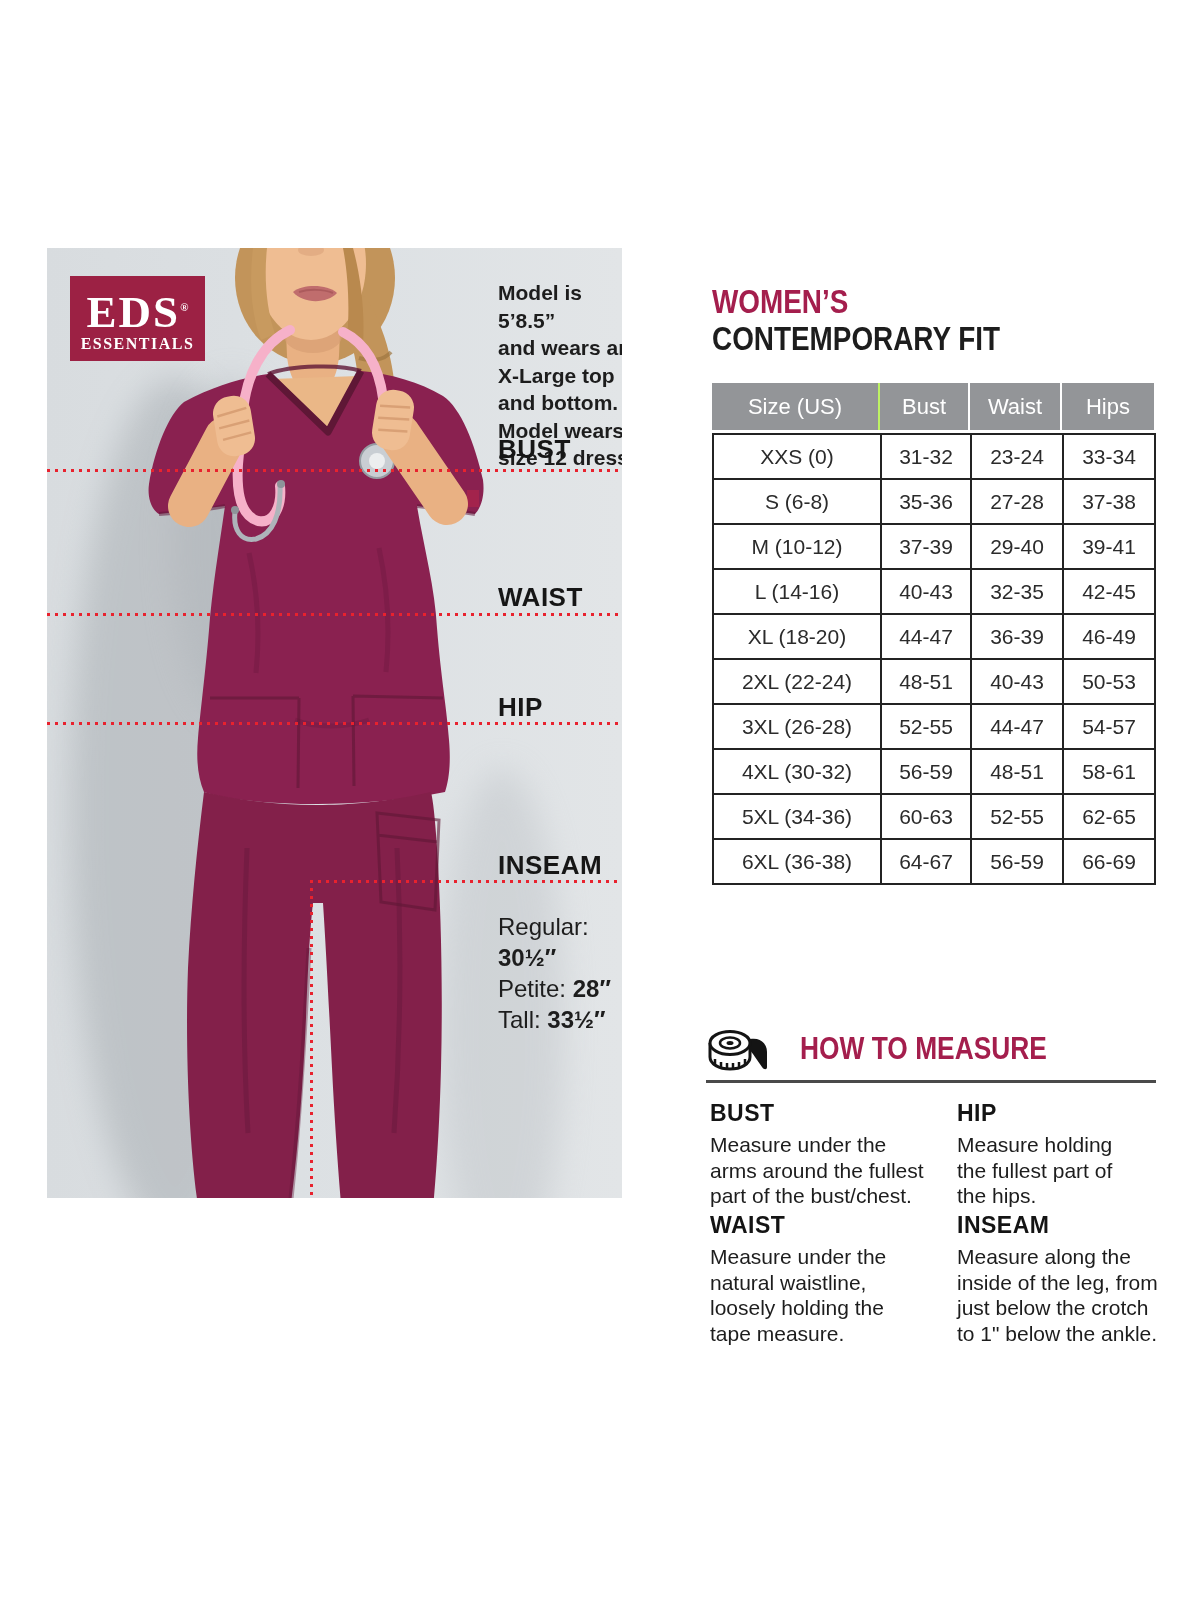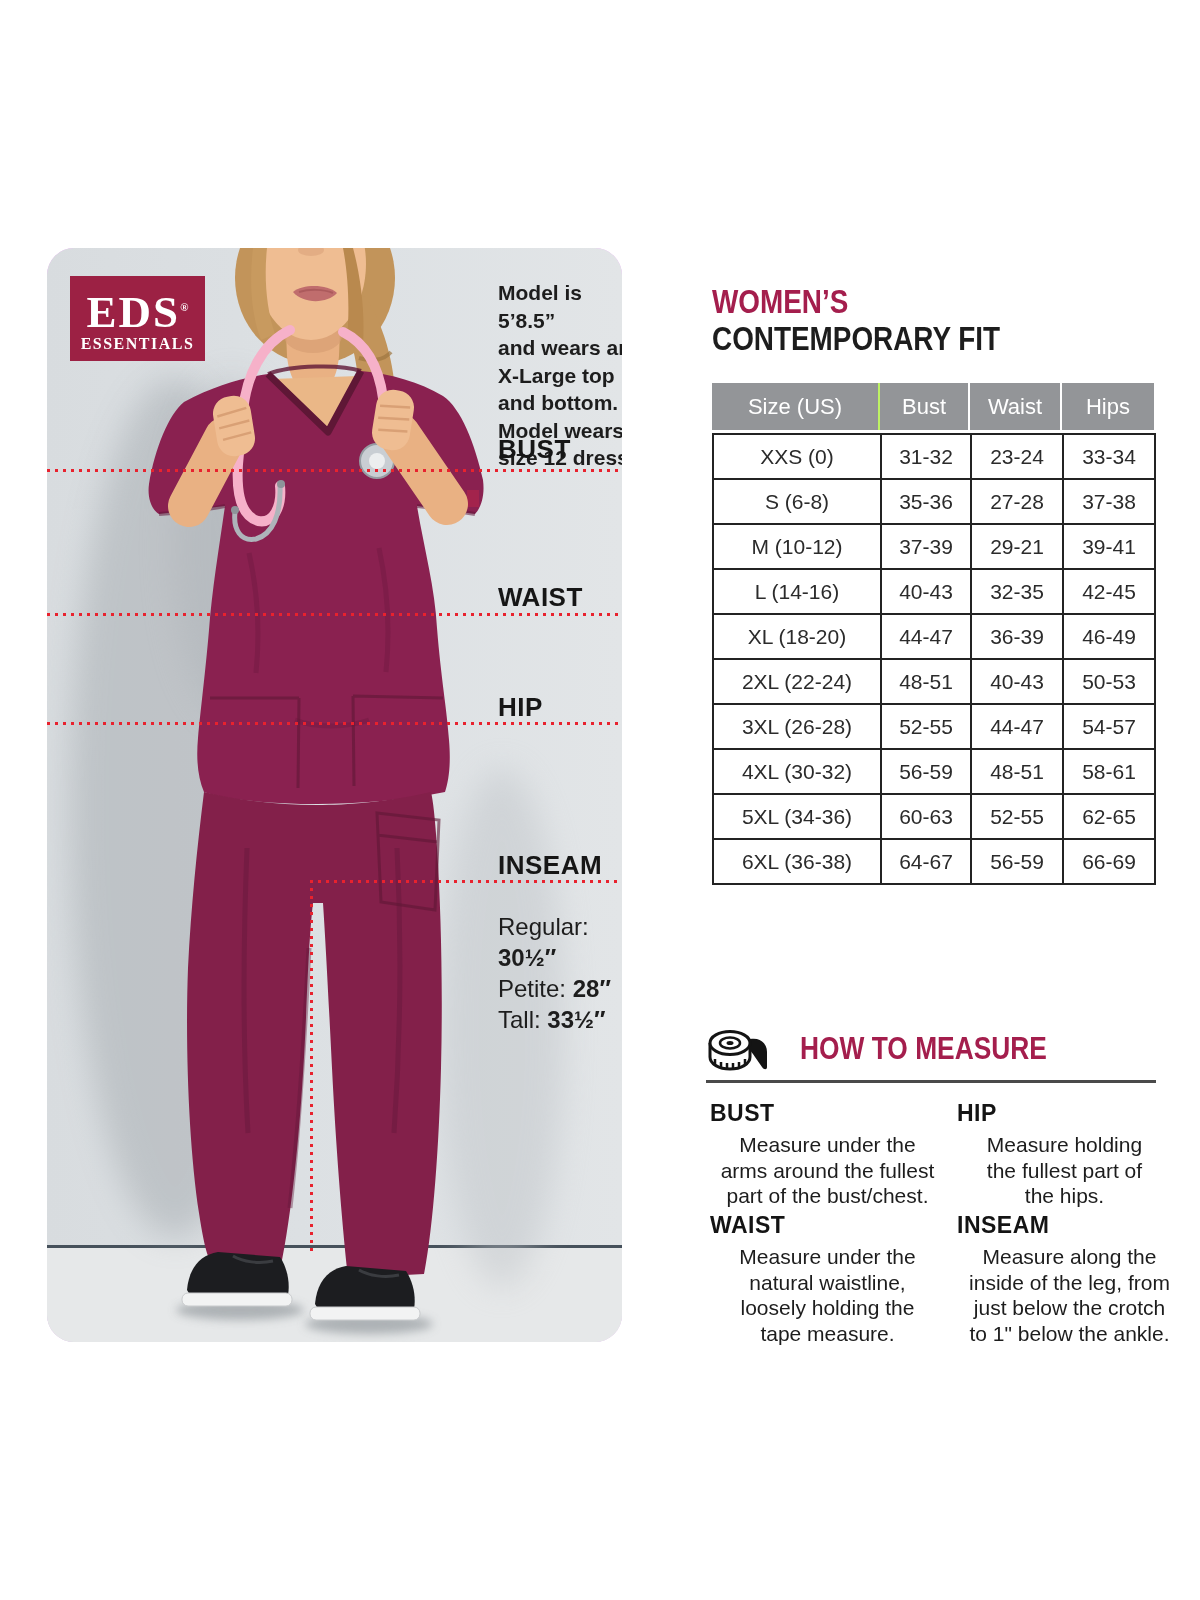--- a/index.html
+++ b/index.html
@@ -4,22 +4,22 @@
 <style>
   * { margin:0; padding:0; box-sizing:border-box; }
   html,body { background:#ffffff; }
   #page {
     position:relative; width:1200px; height:1600px; background:#fff;
     font-family:"Liberation Sans", sans-serif; overflow:hidden;
     color:#1d1d1d;
   }
   
   .photo {
-    position:absolute; left:47px; top:248px; width:575px; height:1094px;
-    background:#f0abfc; overflow:hidden;border-radius:27px;
+    position:absolute; left:47px; top:248px; width:575px; height:950px;
+    background:#f0abfc; overflow:hidden;
   }
   .photo svg { position:absolute; left:0; top:0; }
   .brand-logo {
     position:absolute; left:23px; top:28px; width:135px; height:85px;
     background:var(--brand,#9c2144); display:flex; flex-direction:column;
     align-items:center; justify-content:center; gap:1px;
   }
   .brand-logo .eds {
     font-family:"Liberation Serif", serif; font-weight:bold; color:#fff;
     font-size:45px; line-height:44px; letter-spacing:2px;
@@ -72,21 +72,21 @@
   }
   
   .htm-head { position:absolute; left:706px; top:1026px; display:flex; align-items:center; gap:32px; }
   .htm-title {
     color:var(--accent,#a41e4d); font-weight:bold; font-size:31px;
     transform:scaleX(0.85); transform-origin:left center; white-space:nowrap;
   }
   .htm-rule { position:absolute; left:706px; top:1080px; width:450px; height:3px; background:#4a4a4a; }
   .measure-block { position:absolute; width:235px; }
   .measure-block h4 { font-size:23px; font-weight:bold; letter-spacing:0.5px; margin-bottom:5px; color:#141414; }
-  .measure-block p { font-size:21px; line-height:25.5px; white-space:pre-line; color:#1d1d1d;text-align:center; }
+  .measure-block p { font-size:21px; line-height:25.5px; white-space:pre-line; color:#1d1d1d; }
   .mb-bust  { left:710px; top:1100px; }
   .mb-hip   { left:957px; top:1100px; width:215px; }
   .mb-waist { left:710px; top:1212px; }
   .mb-inseam{ left:957px; top:1212px; width:225px; }
 </style>
 </head>
 <body>
 
 <div id="page">
 
@@ -248,21 +248,21 @@
           </tr>
           <tr>
             <td>S (6-8)</td>
             <td>35-36</td>
             <td>27-28</td>
             <td>37-38</td>
           </tr>
           <tr>
             <td>M (10-12)</td>
             <td>37-39</td>
-            <td>29-21</td>
+            <td>29-40</td>
             <td>39-41</td>
           </tr>
           <tr>
             <td>L (14-16)</td>
             <td>40-43</td>
             <td>32-35</td>
             <td>42-45</td>
           </tr>
           <tr>
             <td>XL (18-20)</td>

